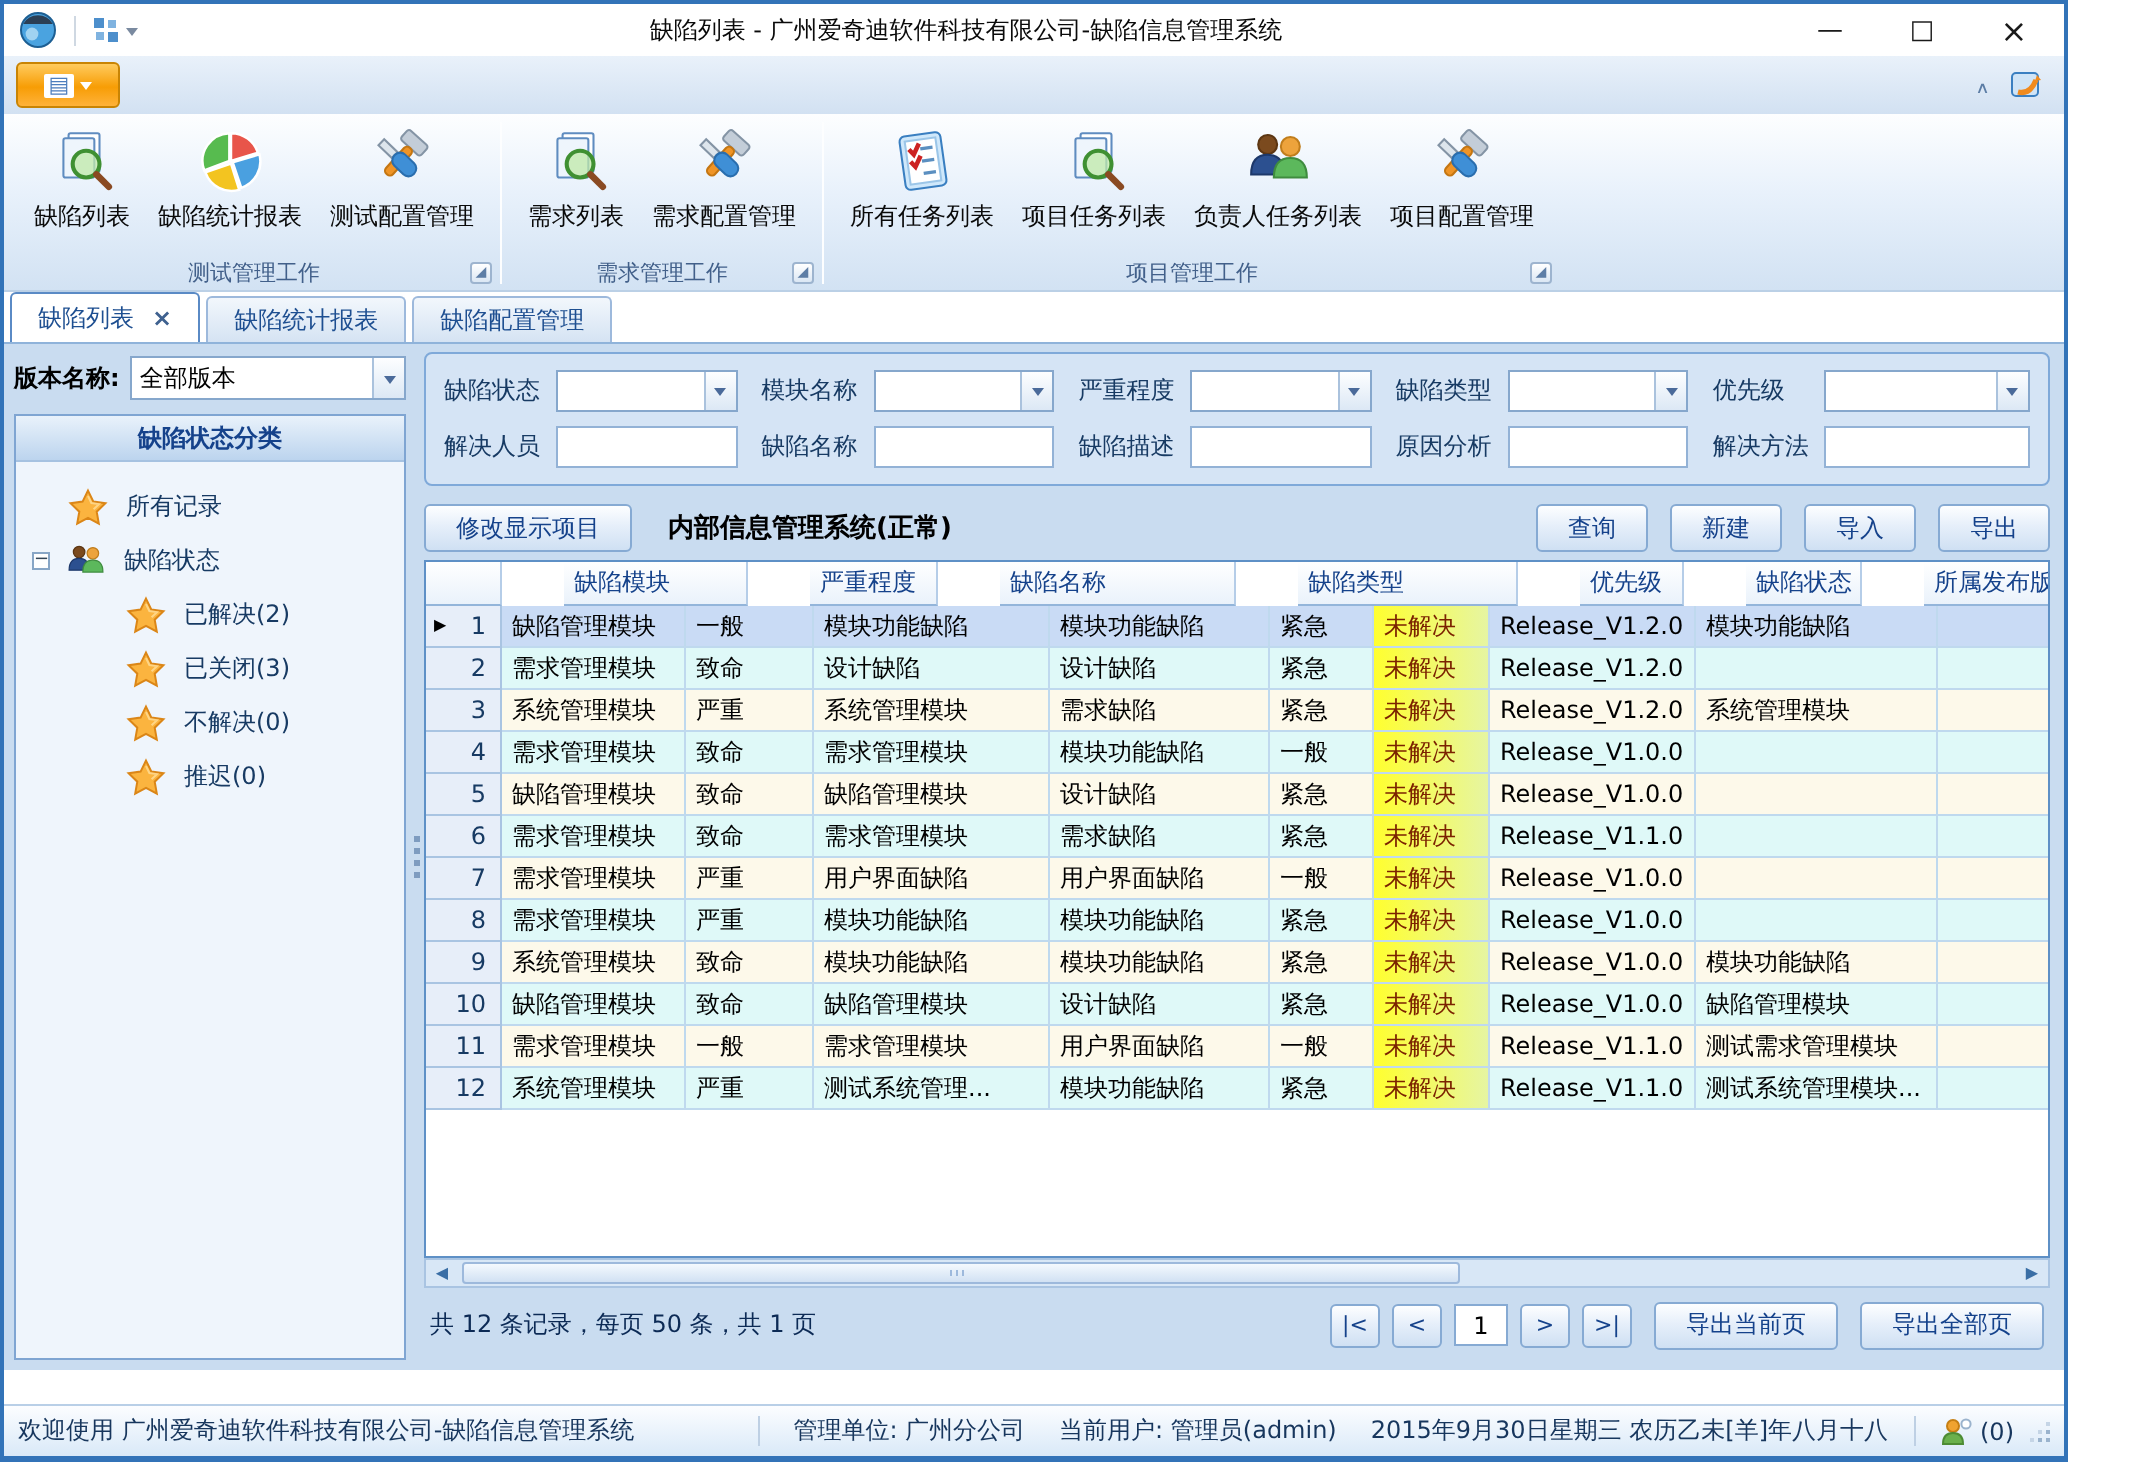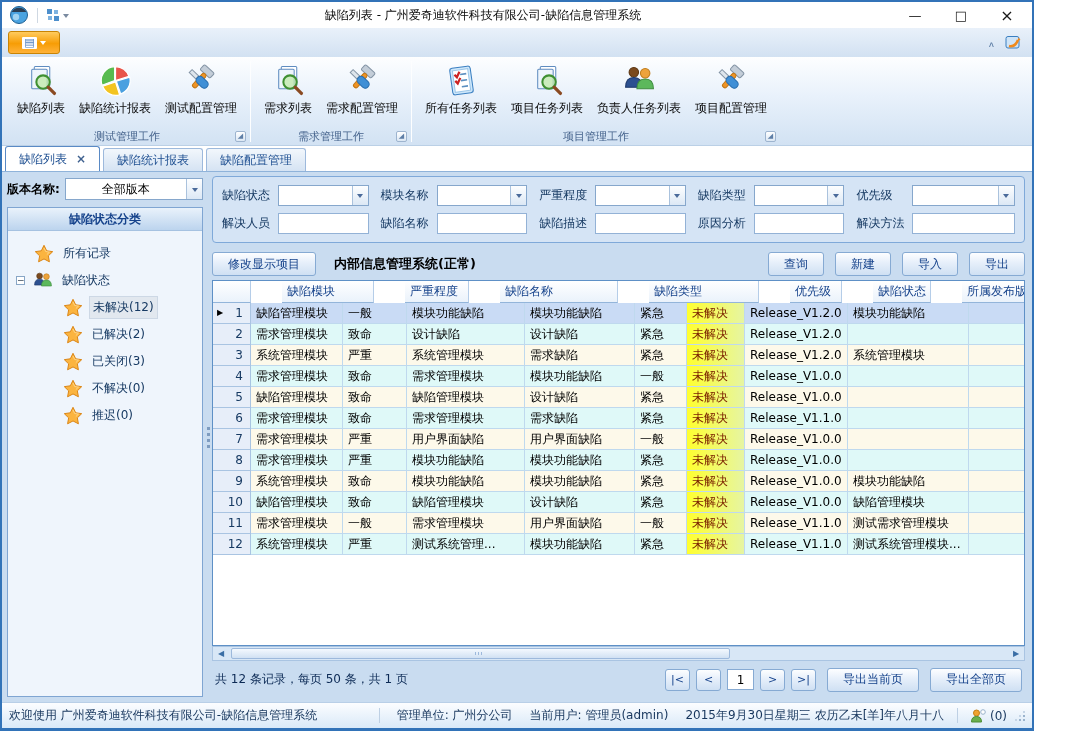--- a/index.html
+++ b/index.html
@@ -47,21 +47,21 @@
 .dtab{height:23px;display:flex;align-items:center;padding:0 13px;margin-right:3px;background:linear-gradient(#f2f7fc,#d5e3f3);border:1px solid #9db9dc;border-bottom:none;border-radius:3px 3px 0 0;color:#1e4f91;}
 .dtab.active{background:#fff;border-color:#5a8ac5;height:25px;}
 .dtab .close{margin-left:9px;color:#3f618f;font-weight:bold;font-size:12px;}
 
 
 .content{flex:1;display:flex;background:#c9dcf0;min-height:0;}
 .sidebar{flex:0 0 202px;width:202px;display:flex;flex-direction:column;padding:5px 1px 5px 5px;}
 .version-row{flex:0 0 24px;display:flex;align-items:center;gap:5px;}
 .version-label{font-weight:bold;color:#000;white-space:nowrap;}
 .combo{height:22px;background:#fff;border:1px solid #86a7cc;display:flex;align-items:center;}
-.version-row .combo{flex:1;padding-left:32px;}
+.version-row .combo{flex:1;}
 .combo-val{flex:1;padding:0 4px;overflow:hidden;white-space:nowrap;}
 .combo-btn{width:16px;align-self:stretch;border-left:1px solid #aac2dd;background:linear-gradient(#fdfeff,#dce8f5);display:flex;align-items:center;justify-content:center;}
 .combo-btn .dd-caret{border-top-color:#4a6a9a;margin-top:4px;}
 .tree-panel{flex:1;margin-top:6px;border:1px solid #7fa5d2;background:#eff5fc;display:flex;flex-direction:column;min-height:0;}
 .tree-header{flex:0 0 23px;background:linear-gradient(#e9f2fb,#bcd4ee);border-bottom:1px solid #a6c2e1;display:flex;align-items:center;justify-content:center;color:#15428b;font-weight:bold;}
 .tree{flex:1;padding-top:9px;}
 .tnode{height:27px;display:flex;align-items:center;}
 .tnode.lvl1{padding-left:26px;}
 .tnode.lvl1.has-exp{padding-left:8px;}
 .tnode.lvl2{padding-left:55px;}
@@ -107,21 +107,21 @@
 .hs-track{flex:1;position:relative;}
 .hs-thumb{position:absolute;left:2px;top:1px;bottom:1px;width:64%;background:linear-gradient(#f4f9fe,#d1e1f3);border:1px solid #9db9dc;border-radius:2px;}
 .hs-thumb::after{content:"";position:absolute;left:50%;top:3px;bottom:3px;width:9px;margin-left:-5px;background:repeating-linear-gradient(90deg,#9db9dc 0 1px,transparent 1px 3px);}
 
 .pager{flex:0 0 37px;display:flex;align-items:center;padding:0 3px;color:#0c2a55;}
 .pg-btn{width:25px;height:22px;margin-left:6px;padding:0;font-size:11px;}
 .page-input{width:27px;height:21px;border:1px solid #86aad3;text-align:center;font:inherit;margin-left:6px;}
 .export-btn{margin-left:11px;}
 
 
-.statusbar{flex:0 0 26px;border-top:1px solid #b9cfe7;background:linear-gradient(#fcfdff,#d9e9f8);display:flex;align-items:center;padding:0 7px;color:#17365d;}
+.statusbar{flex:0 0 26px;border-top:1px solid #b9cfe7;background:linear-gradient(#fcfdff,#d9e9f8);display:flex;align-items:center;padding:0 7px;color:#17365d;margin-top:17px;}
 .sb-seg{margin-left:17px;white-space:nowrap;}
 .sb-sep{width:1px;height:15px;background:#bed0e4;margin-left:13px;}
 .sb-user{display:flex;align-items:center;margin-left:12px;gap:4px;}
 .sb-user svg{width:16px;height:16px;}
 .grip{width:10px;height:10px;margin-left:8px;position:relative;}
 .grip::after{content:"";position:absolute;right:0;bottom:0;width:2px;height:2px;background:#9ab3cd;box-shadow:-4px 0 #9ab3cd,0 -4px #9ab3cd,-8px 0 #c5d5e6,0 -8px #c5d5e6,-4px -4px #c5d5e6;}
 </style>
 </head>
 <body>
 
@@ -363,29 +363,20 @@
               </span>
               <span class="tlabel">缺陷状态</span>
             </div>
             <div class="tnode lvl2">
               <span class="tree-ico">
                 <svg viewBox="0 0 20 20">
                   <path d="M10 1.3 l2.7 5.5 6 .85 -4.35 4.2 1.05 5.95 -5.4 -2.85 -5.4 2.85 1.05 -5.95 -4.35 -4.2 6 -.85 z" fill="#fbb43f" stroke="#db8617" stroke-width="1"></path>
                   <path d="M10 4 l1.7 3.5 3.8 .55 -2.7 2.6" fill="none" stroke="#ffdd99" stroke-width="1" opacity=".8"></path>
                 </svg>
               </span>
-              <span class="tlabel tsel">未解决(12)</span>
-            </div>
-            <div class="tnode lvl2">
-              <span class="tree-ico">
-                <svg viewBox="0 0 20 20">
-                  <path d="M10 1.3 l2.7 5.5 6 .85 -4.35 4.2 1.05 5.95 -5.4 -2.85 -5.4 2.85 1.05 -5.95 -4.35 -4.2 6 -.85 z" fill="#fbb43f" stroke="#db8617" stroke-width="1"></path>
-                  <path d="M10 4 l1.7 3.5 3.8 .55 -2.7 2.6" fill="none" stroke="#ffdd99" stroke-width="1" opacity=".8"></path>
-                </svg>
-              </span>
               <span class="tlabel">已解决(2)</span>
             </div>
             <div class="tnode lvl2">
               <span class="tree-ico">
                 <svg viewBox="0 0 20 20">
                   <path d="M10 1.3 l2.7 5.5 6 .85 -4.35 4.2 1.05 5.95 -5.4 -2.85 -5.4 2.85 1.05 -5.95 -4.35 -4.2 6 -.85 z" fill="#fbb43f" stroke="#db8617" stroke-width="1"></path>
                   <path d="M10 4 l1.7 3.5 3.8 .55 -2.7 2.6" fill="none" stroke="#ffdd99" stroke-width="1" opacity=".8"></path>
                 </svg>
               </span>
               <span class="tlabel">已关闭(3)</span>

